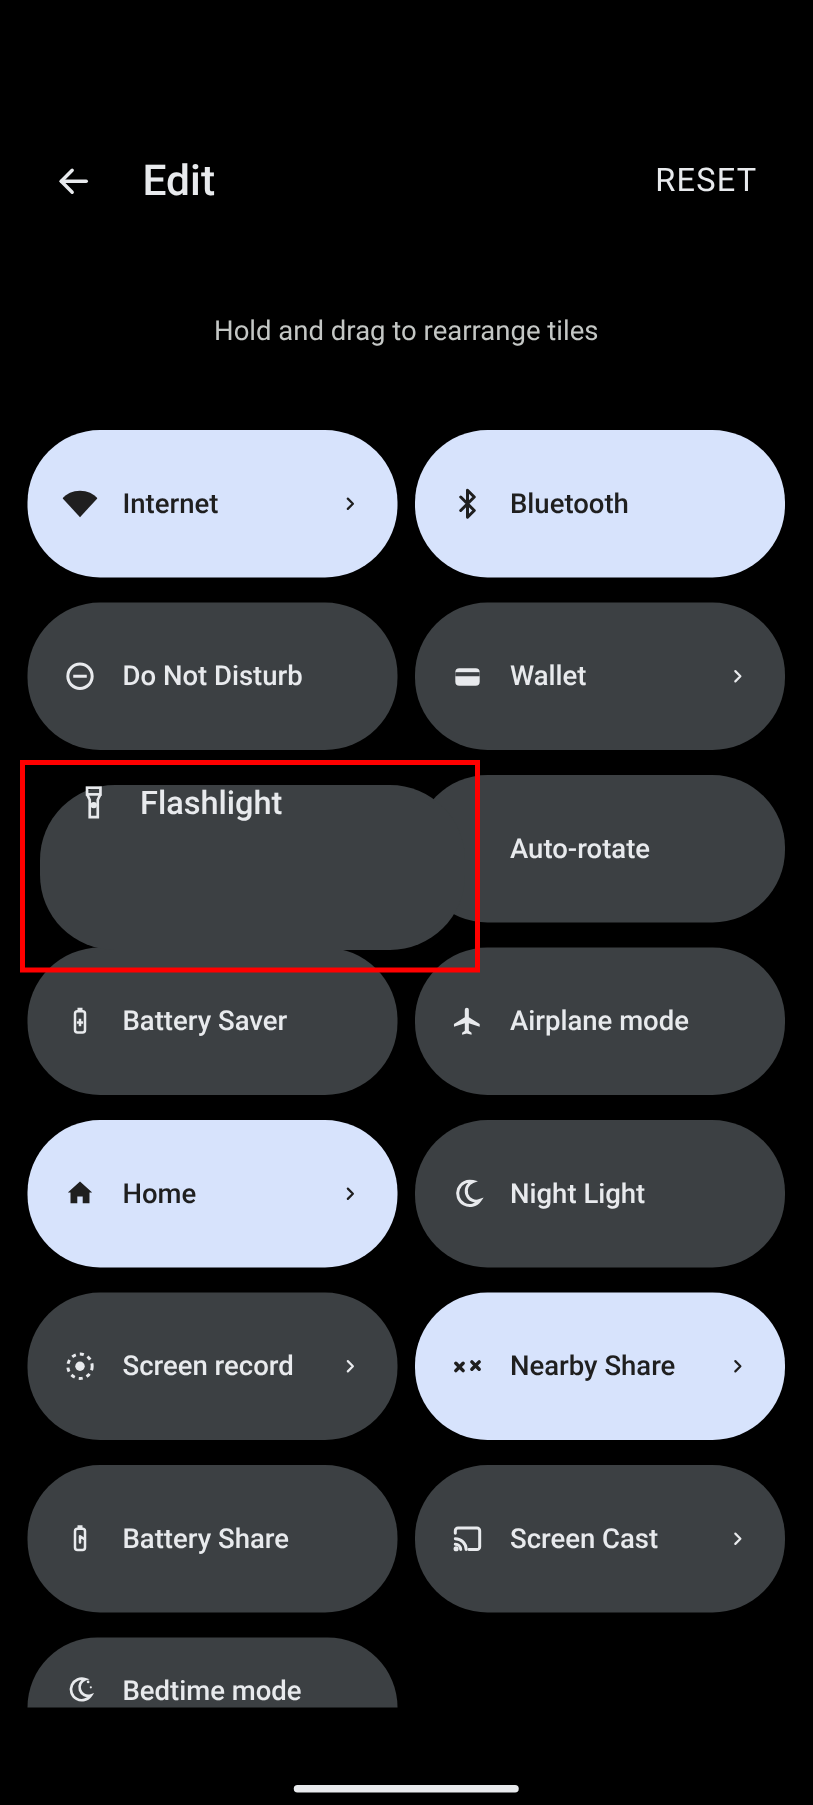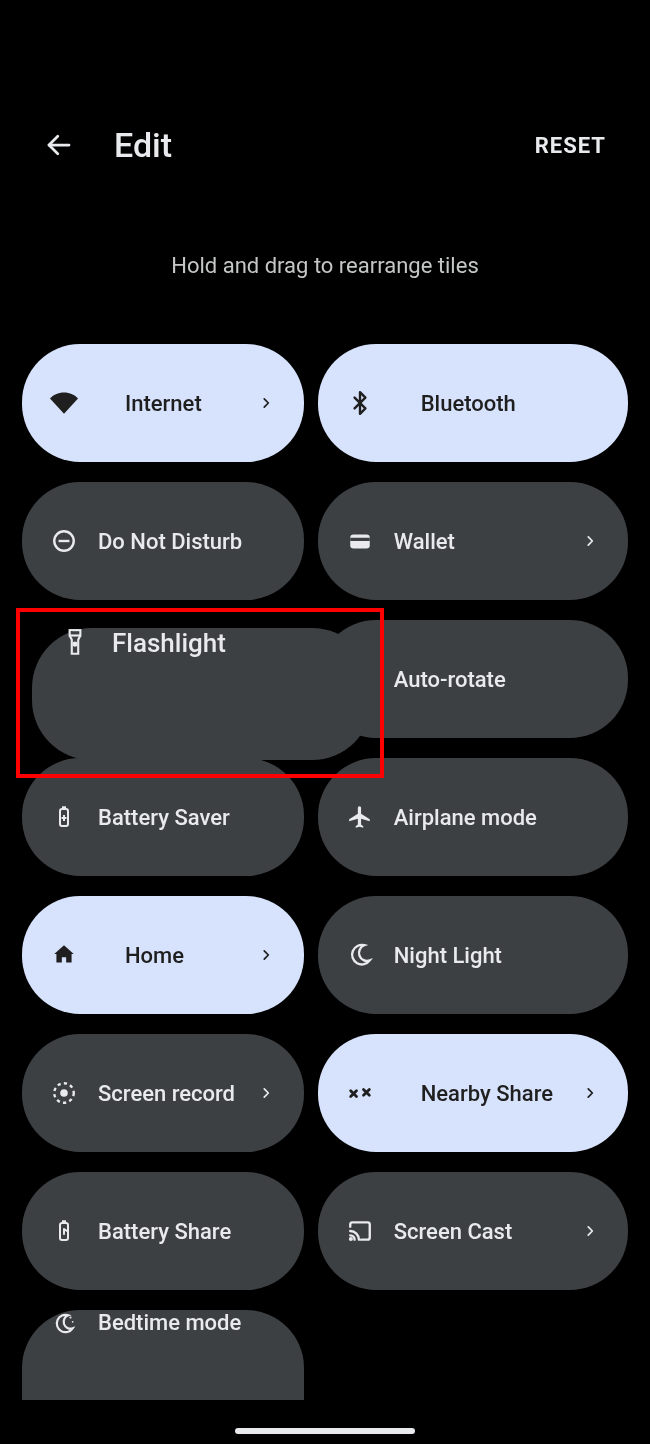--- a/index.html
+++ b/index.html
@@ -26,22 +26,22 @@
     justify-content: flex-start;
   }
   .title {
     font-size: 34px;
     font-weight: 500;
     margin-left: 26px;
     color: #e8eaed;
   }
   .reset {
     margin-left: auto;
-    font-size: 22px;
-    font-weight: 700;
+    font-size: 26px;
+    font-weight: 400;
     letter-spacing: 1px;
     color: #e8eaed;
   }
   .hint {
     text-align: center;
     font-size: 22px;
     color: #c4c7c5;
     margin-top: 78px;
   }
   .grid {
@@ -63,21 +63,20 @@
     position: relative;
   }
   .tile.dark {
     background: #3c4043;
     color: #e8eaed;
     align-items: center;
   }
   .tile.light {
     background: #d7e3fc;
     color: #1f1f1f;
-    gap: 27px;
   }
   .tile .icon {
     width: 28px;
     height: 28px;
     display: flex;
     align-items: center;
     justify-content: center;
     flex-shrink: 0;
   }
   .tile .label {
@@ -90,25 +89,25 @@
   .tile .chev {
     margin-left: auto;
     width: 20px;
     height: 20px;
     display: flex;
     align-items: center;
     justify-content: center;
     flex-shrink: 0;
   }
   .tile.partial {
-    height: 90px;
+    height: 56px;
     border-bottom-left-radius: 0;
     border-bottom-right-radius: 0;
     overflow: hidden;
-    align-items:flex-start;
+    align-items:flex-end;
   }
 
   .floating {
     position: absolute;
     left: 32px;
     top: 628px;
     width: 340px;
     height: 132px;
     background: #3c4043;
     border-radius: 60px;

